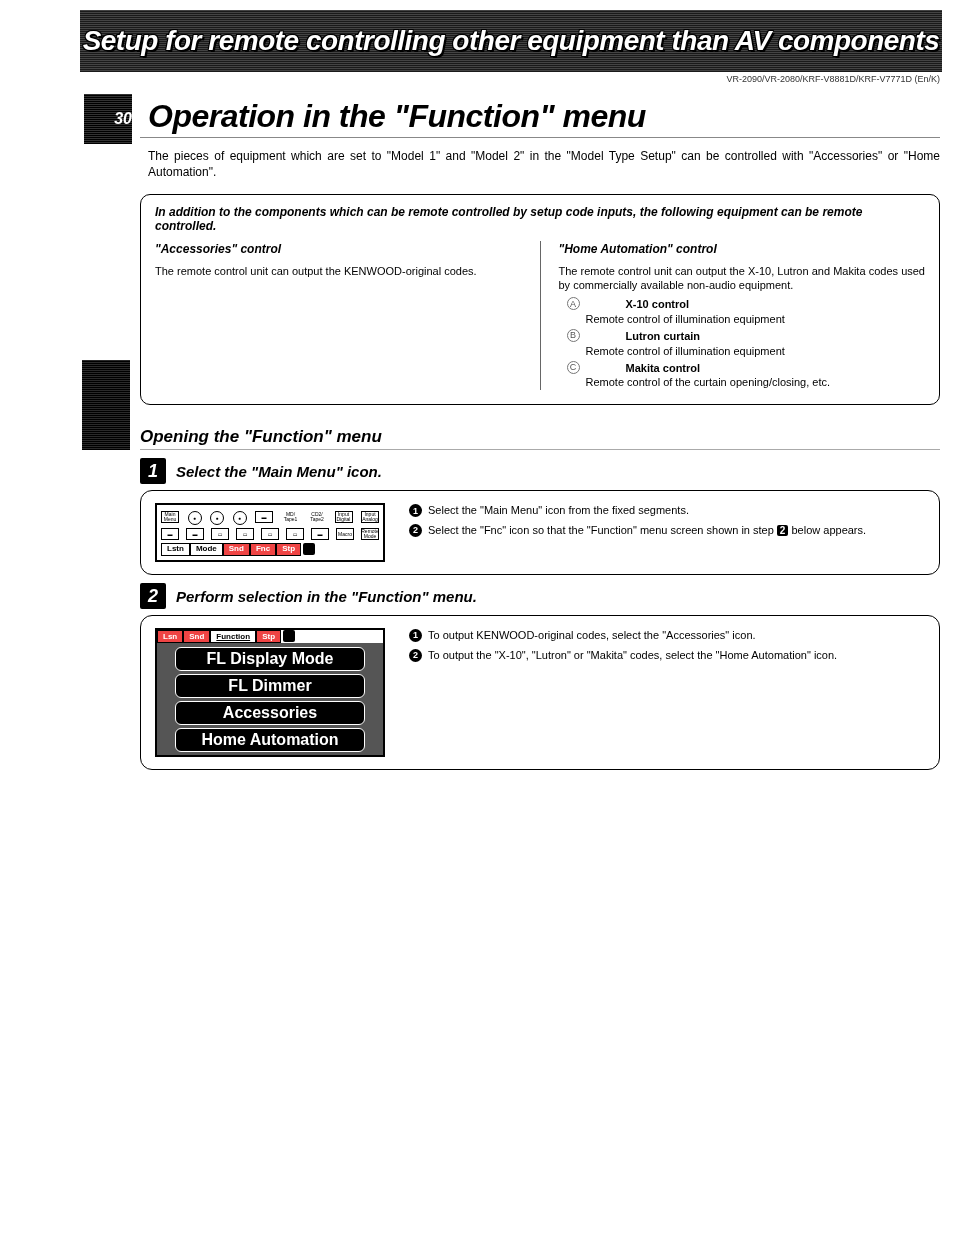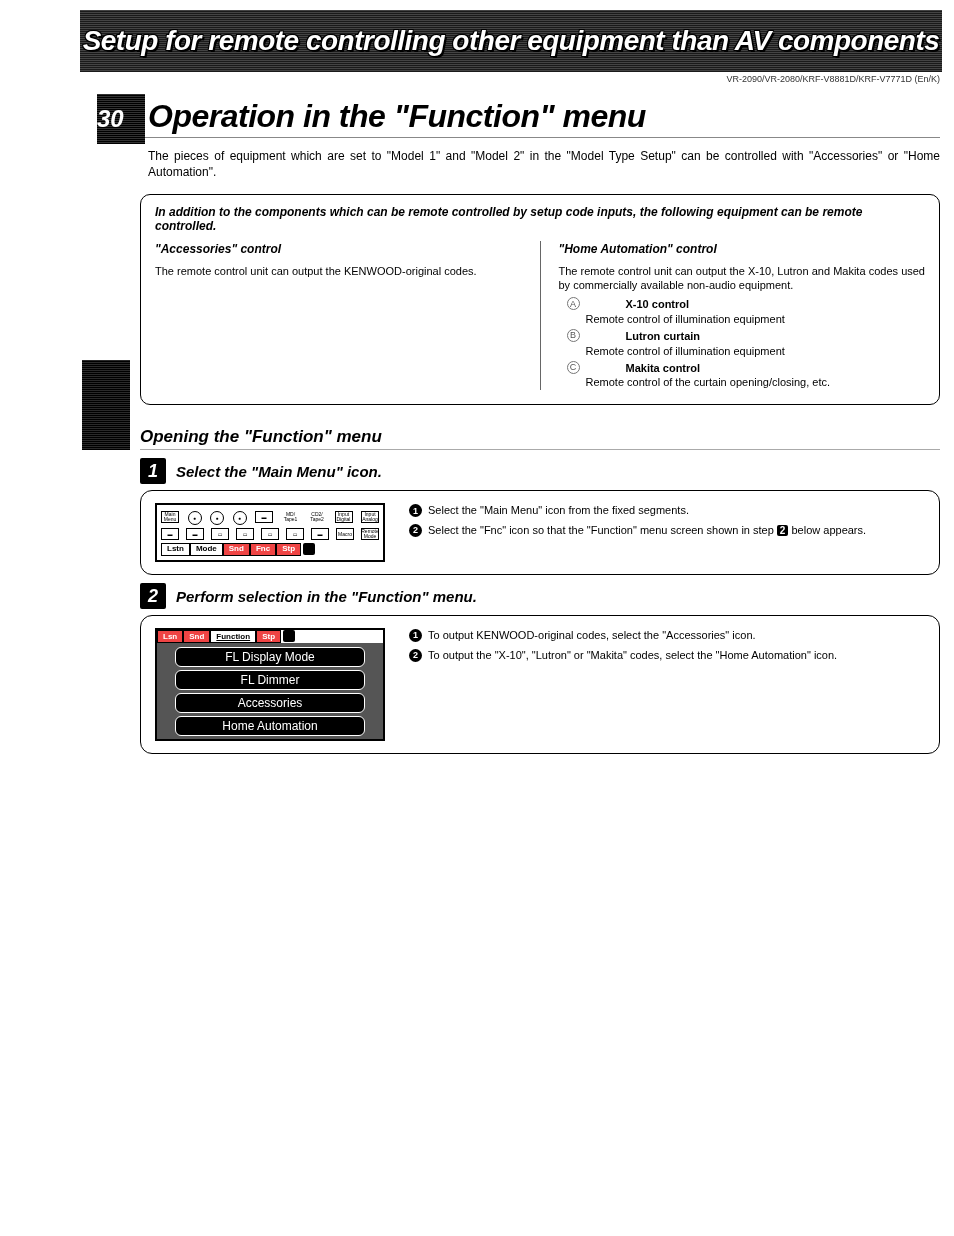--- a/index.html
+++ b/index.html
@@ -29,32 +29,32 @@
     letter-spacing: -0.5px;
   }
   .model-line {
     text-align: right;
     font-size: 9px;
     margin: 2px 14px 0 0;
     color: #333;
   }
   .page-num-tab {
     position: absolute;
-    left: 97px;
+    left: 84px;
     top: 94px;
     width: 48px;
     height: 50px;
     background: repeating-linear-gradient(0deg, #000 0, #000 1px, #333 1px, #333 2px);
     color: #fff;
     font-weight: bold;
     font-style: italic;
-    font-size: 24px;
+    font-size: 16px;
     display: flex;
     align-items: center;
-    justify-content: flex-start;
+    justify-content: flex-end;
   }
   .side-tab {
     position: absolute;
     left: 82px;
     top: 360px;
     width: 48px;
     height: 90px;
     background: repeating-linear-gradient(0deg, #000 0, #000 1px, #2a2a2a 1px, #2a2a2a 2px);
   }
   .main-title {
@@ -198,22 +198,22 @@
     background: #555;
     width: 230px;
     padding: 0;
   }
   .screen2 .tab-strip { margin: 0 0 4px 0; }
   .screen2 .menu-item {
     background: #000;
     color: #fff;
     border: 1px solid #fff;
     border-radius: 6px;
-    font-size: 12px;
-    font-weight: normal;
+    font-size: 16px;
+    font-weight: bold;
     text-align: center;
     padding: 2px 0;
     margin: 3px 18px;
   }
   .desc-col {
     flex: 1;
     font-size: 11px;
     line-height: 1.4;
   }
   .bullet { display: flex; gap: 6px; margin-bottom: 4px; text-align: justify; }

